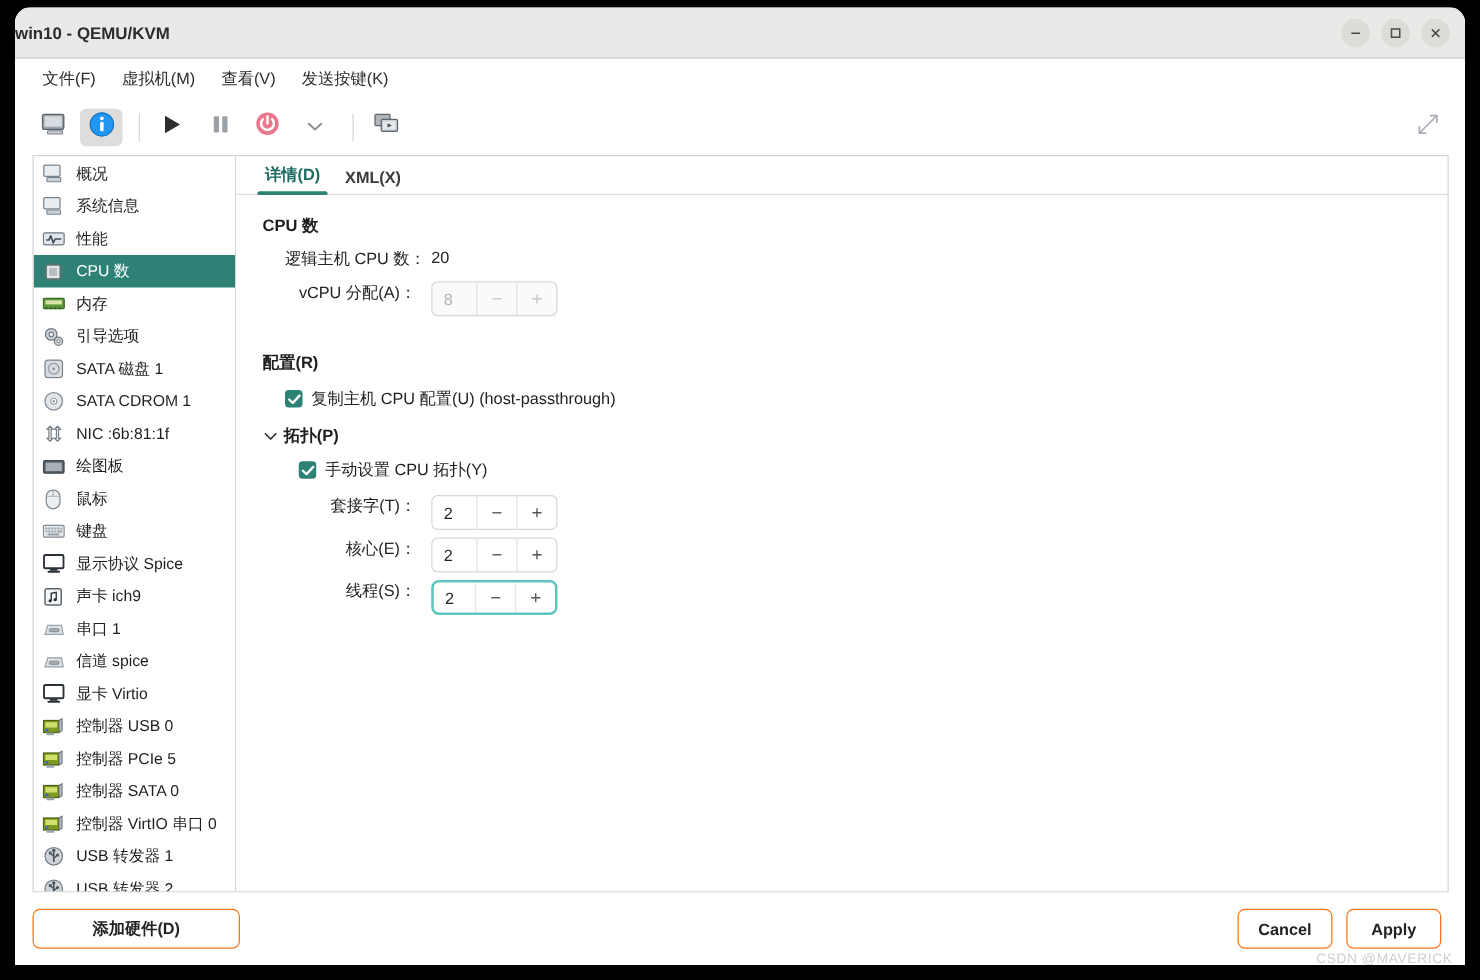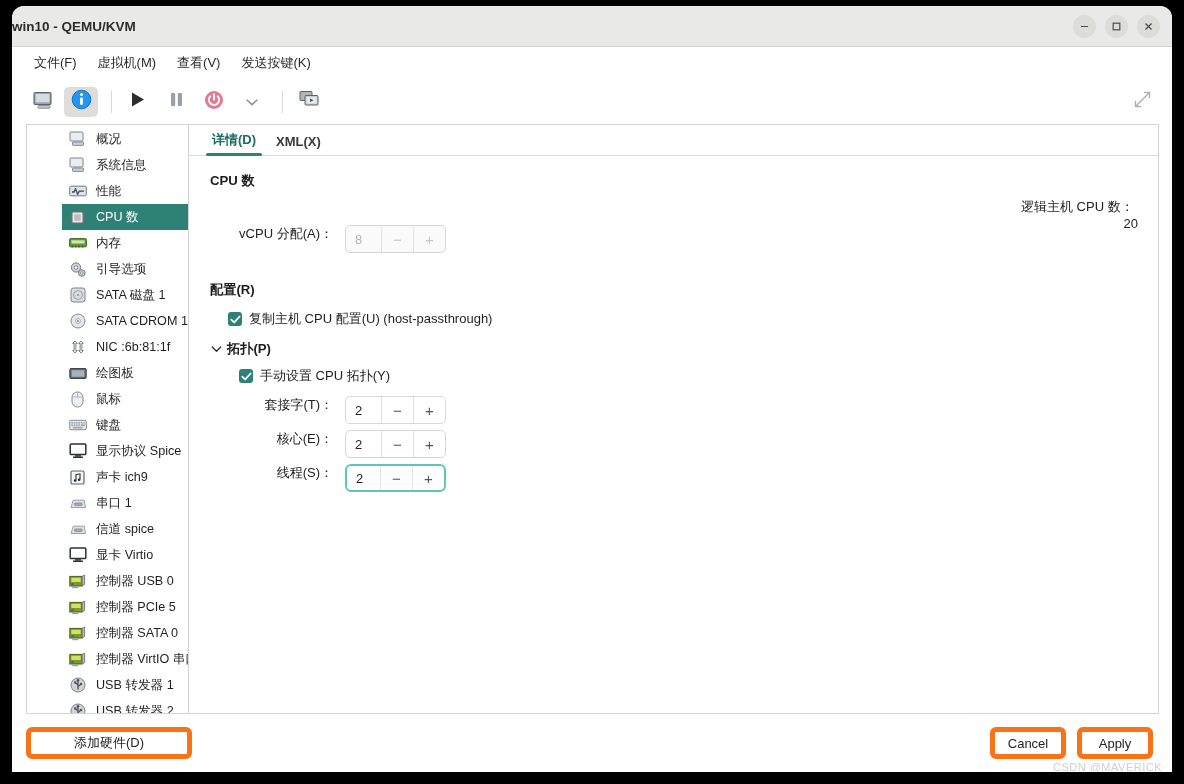--- a/index.html
+++ b/index.html
@@ -113,21 +113,20 @@
   }
 
   
   .sidebar {
     width: 163px;
     flex: 0 0 163px;
     border: 1px solid #d5d5d2;
     background: #ffffff;
     overflow: hidden;
     padding-top: 1px;
-    padding-left: 35px;
   }
   .dev-item {
     height: 26px;
     display: flex;
     align-items: center;
     padding-left: 6px;
     gap: 9px;
     font-size: 12.6px;
     color: #1f1f1f;
     white-space: nowrap;
@@ -187,24 +186,23 @@
   }
   .sec-title {
     font-size: 13.2px;
     font-weight: bold;
     color: #1d1d1d;
     margin: 0 0 8px 0;
   }
   .sec-title.spaced { margin-top: 22px; }
   .row {
     display: flex;
-    align-items: flex-end;
+    align-items: flex-start;
     height: 27px;
     margin-left: 18px;
-    flex-direction: column;
   }
   .row-label {
     font-size: 13px;
     color: #232323;
     width: 105px;
     text-align: right;
     margin-right: 12px;
     white-space: nowrap;
   }
   .row-value {
@@ -287,30 +285,31 @@
   .footer {
     height: 58px;
     flex: 0 0 auto;
     display: flex;
     align-items: center;
     padding: 0 19px 0 14px;
     background: #ffffff;
     position: relative;
   }
   .btn {
-    border: 5px solid #f97316;
+    border: 1px solid #f97316;
     border-radius: 6px;
     background: #ffffff;
     font-size: 13px;
     color: #232323;
     height: 32px;
     display: flex;
     align-items: center;
     justify-content: center;
     white-space: nowrap;
+    font-weight: bold;
   }
   .btn-addhw { width: 166px; }
   .btn-cancel { width: 76px; margin-right: 11px; }
   .btn-apply { width: 76px; }
   .footer-spacer { flex: 1 1 auto; }
 
   .watermark {
     position: absolute;
     right: 10px; bottom: -1px;
     font-size: 11px;

